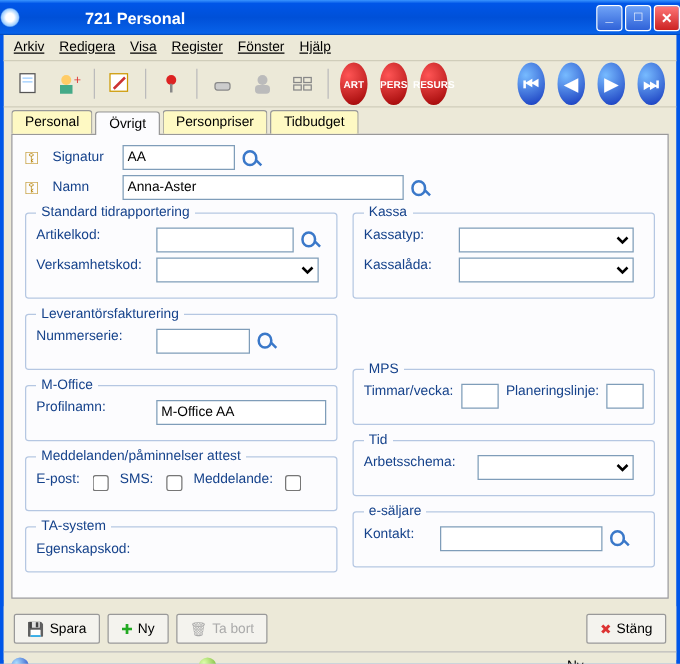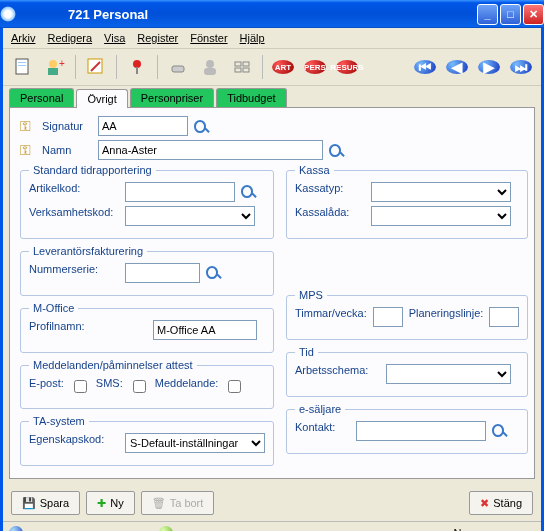--- a/index.html
+++ b/index.html
@@ -27,26 +27,26 @@
   .titlebar .title { flex:1; }
   .winbtns { display:flex; gap:2px; }
   .winbtn { width:21px; height:21px; border:1px solid #fff; border-radius:3px; background:linear-gradient(#6fa3f7,#2f62d8); color:#fff; display:flex; align-items:center; justify-content:center; font-weight:bold; font-size:11px; cursor:pointer;}
   .winbtn.close { background:linear-gradient(#f77,#c22); }
   .client { border:3px solid #0056e8; border-top:none; height:503px; background:#ece9d8; }
   .menubar { background:#ece9d8; padding:4px 8px; display:flex; gap:12px; border-bottom:1px solid #d0cdba;}
   .menubar span { text-decoration:underline; cursor:pointer; }
   .toolbar { padding:4px 6px; display:flex; align-items:center; gap:4px; border-bottom:1px solid #d0cdba;}
   .tbbtn { width:28px; height:28px; display:flex; align-items:center; justify-content:center; border:1px solid transparent; border-radius:3px; cursor:pointer;}
   .tbsep{ width:1px; height:24px; background:#bbb; margin:0 2px;}
-  .circle{ width:22px;height:14px;border-radius:50%;display:flex;align-items:center;justify-content:center;color:#fff;font-size:8px;font-weight:bold;}
+  .circle{ width:22px;height:34px;border-radius:50%;display:flex;align-items:center;justify-content:center;color:#fff;font-size:8px;font-weight:bold;}
   .red{background:radial-gradient(circle at 30% 30%,#f55,#900);}
   .blue{background:radial-gradient(circle at 30% 30%,#7bf,#13b);}
   .arrow{font-size:14px;color:#fff;}
   .tabs{ display:flex; padding:0 6px; margin-top:2px;}
-  .tab{ padding:3px 10px; border:1px solid #999; border-bottom:none; background:#22c55e; border-radius:3px 3px 0 0; margin-right:2px; cursor:pointer;}
+  .tab{ padding:3px 10px; border:1px solid #999; border-bottom:none; background:#fef9c3; border-radius:3px 3px 0 0; margin-right:2px; cursor:pointer;}
   .tab.active{ background:#fcfcfe; position:relative; top:1px;}
   .tabpage{ margin:0 6px 6px 6px; border:1px solid #999; background:#fcfcfe; padding:8px 10px; height:372px;}
   .row{ display:flex; align-items:center; gap:6px; margin-bottom:4px;}
   .keyicon{ width:16px;height:16px; color:#b8860b; font-size:14px;}
   .lbl{ color:#15428b;}
   input[type=text]{ border:1px solid #7f9db9; height:20px; padding:1px 3px; font-family:inherit; font-size:11px; background:#fff;}
   select{ border:1px solid #7f9db9; height:20px; font-family:inherit; font-size:11px; background:#fff;}
   .magnify{ width:18px; height:18px; cursor:pointer; display:inline-flex;align-items:center;justify-content:center;}
   .magnify::before{content:"";width:9px;height:9px;border:2px solid #3a78c9;border-radius:50%;display:block;}
   .magnify::after{content:"";width:6px;height:2px;background:#3a78c9;transform:rotate(45deg);position:relative;left:-2px;top:4px;}
@@ -203,41 +203,40 @@
             <span class="flbl">Nummerserie:</span>
             <input type="text" style="width: 75px;" value="">
             <span class="magnify"></span>
           </div>
         </fieldset>
 
         <fieldset>
           <legend>M-Office</legend>
           <div class="frow">
             <span class="flbl">Profilnamn:</span>
-            <input type="text" style="width: 104px; margin-left: 28px;" value="M-Office AA">
+            <input type="text" style="width: 136px;" value="M-Office AA">
           </div>
         </fieldset>
 
         <fieldset>
           <legend>Meddelanden/påminnelser attest</legend>
           <div class="frow">
             <span class="flbl2">E-post:</span>
             <input type="checkbox" style="">
             <span class="flbl2">SMS:</span>
             <input type="checkbox" style="">
             <span class="flbl2">Meddelande:</span>
             <input type="checkbox" style="">
           </div>
         </fieldset>
 
         <fieldset>
           <legend>TA-system</legend>
           <div class="frow">
             <span class="flbl">Egenskapskod:</span>
-            <select style="width:140px"><option>S-Default-inställningar</option></select>
           </div>
         </fieldset>
       </div>
 
       <div class="col">
         <fieldset>
           <legend>Kassa</legend>
           <div class="frow">
             <span class="flbl" style="width:70px">Kassatyp:</span>
             <select style="width:140px"><option></option></select>

